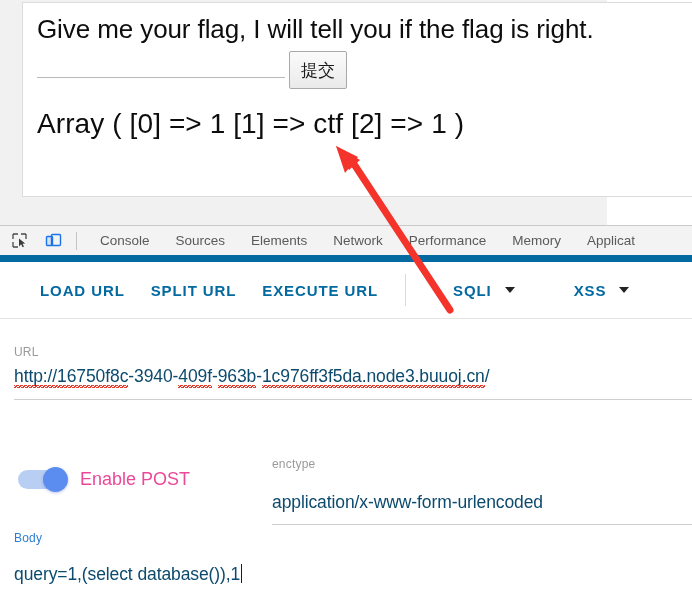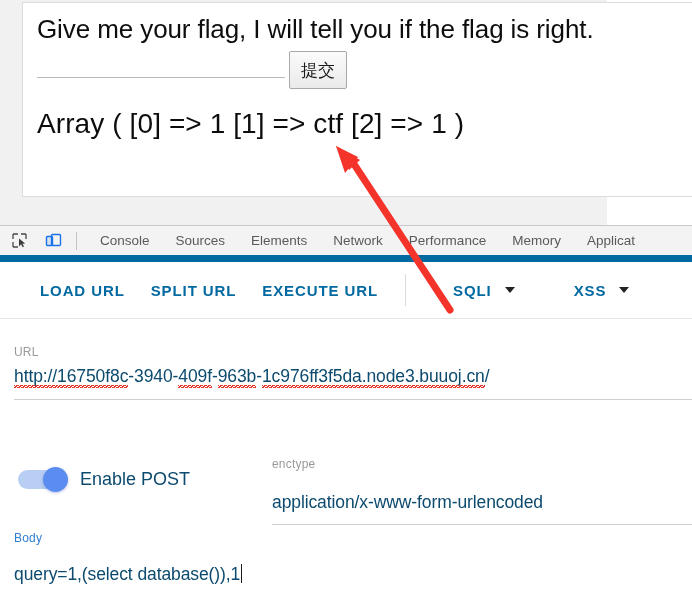--- a/index.html
+++ b/index.html
@@ -245,21 +245,21 @@
     position: absolute;
     right: -2px; top: -3px;
     width: 25px; height: 25px;
     border-radius: 50%;
     background: #5b8df0;
     box-shadow: 0 1px 3px rgba(60,90,180,.35);
   }
   .toggle-label {
     margin-left: 14px;
     font-size: 18px;
-    color: #0c4a6e;
+    color: #ec4899;
   }
   #enctype-group {
     position: absolute;
     left: 272px; top: 8px;
     width: 420px;
   }
   #enctype-group .underline {
     height: 1px; background: #cfcfcf;
     margin-top: 8px;
     width: 420px;

